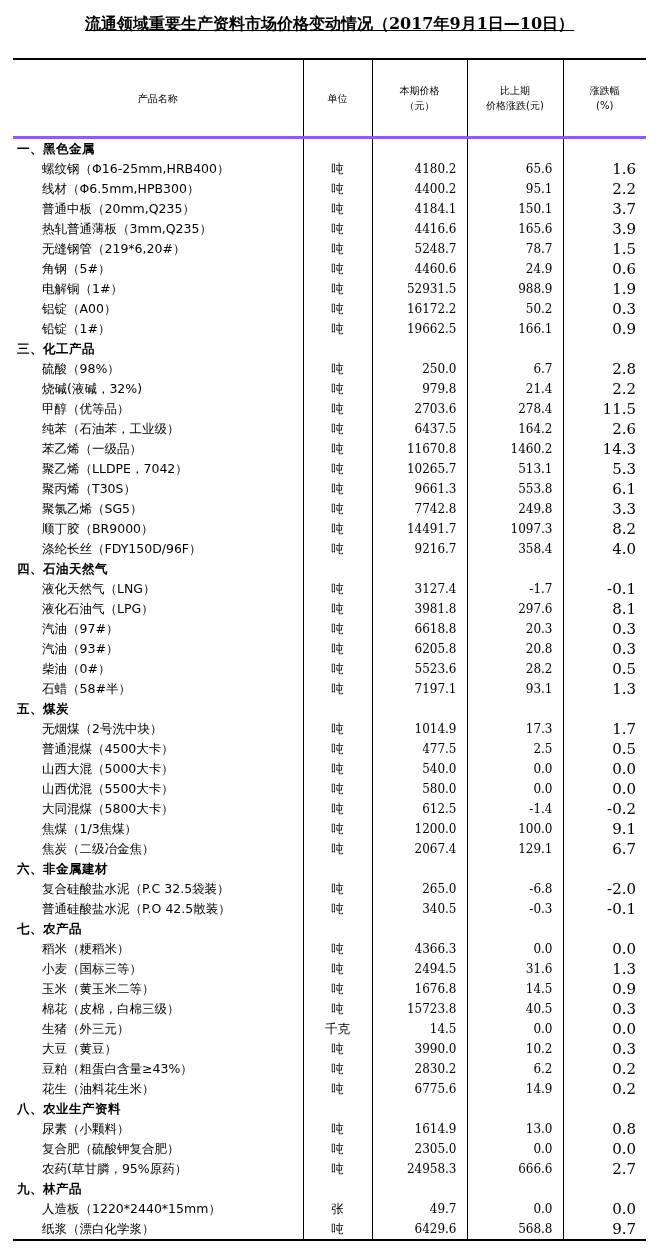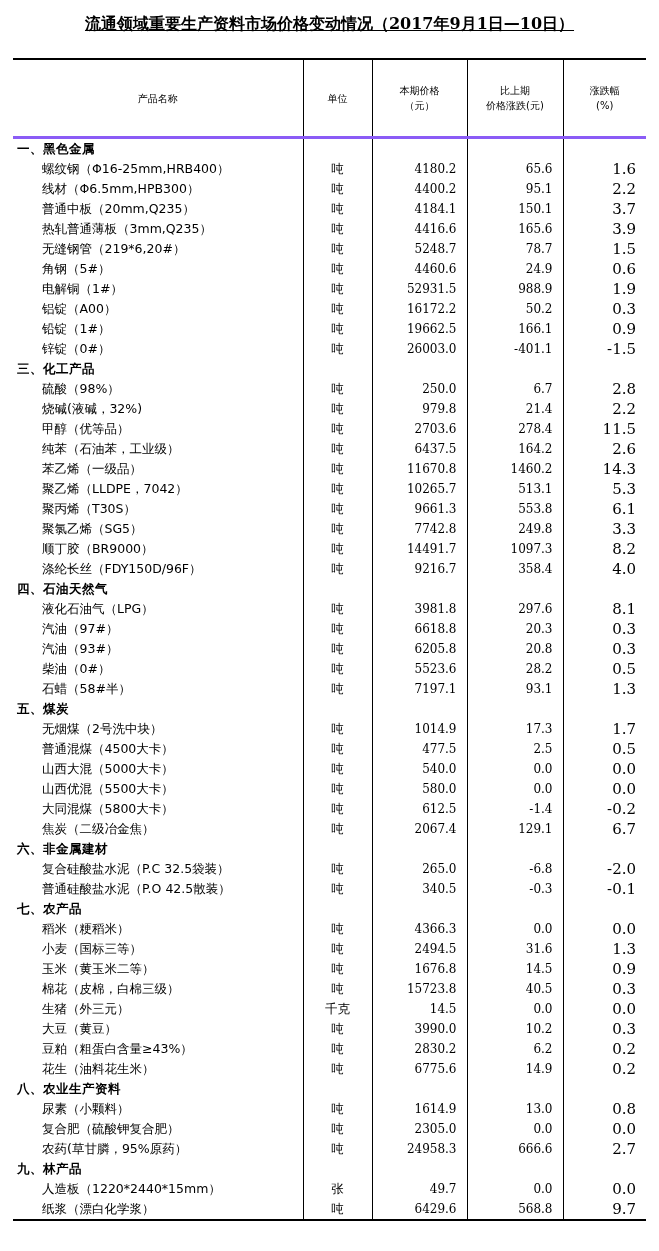--- a/index.html
+++ b/index.html
@@ -195,27 +195,20 @@
             <td class="num">50.2</td>
             <td class="pct">0.3</td>
           </tr>
           <tr class="item">
             <td class="name"><span class="prod">铅锭（1#）</span></td>
             <td class="unit">吨</td>
             <td class="num">19662.5</td>
             <td class="num">166.1</td>
             <td class="pct">0.9</td>
           </tr>
-          <tr class="item">
-            <td class="name"><span class="prod">锌锭（0#）</span></td>
-            <td class="unit">吨</td>
-            <td class="num">26003.0</td>
-            <td class="num">-401.1</td>
-            <td class="pct">-1.5</td>
-          </tr>
           <tr class="group">
             <td class="name">三、化工产品</td>
             <td class="unit">&nbsp;</td>
             <td class="num">&nbsp;</td>
             <td class="num">&nbsp;</td>
             <td class="pct">&nbsp;</td>
           </tr>
           <tr class="item">
             <td class="name"><span class="prod">硫酸（98%）</span></td>
             <td class="unit">吨</td>
@@ -287,20 +280,27 @@
             <td class="pct">4.0</td>
           </tr>
           <tr class="group">
             <td class="name">四、石油天然气</td>
             <td class="unit">&nbsp;</td>
             <td class="num">&nbsp;</td>
             <td class="num">&nbsp;</td>
             <td class="pct">&nbsp;</td>
           </tr>
           <tr class="item">
+            <td class="name"><span class="prod">液化天然气（LNG）</span></td>
+            <td class="unit">吨</td>
+            <td class="num">3127.4</td>
+            <td class="num">-1.7</td>
+            <td class="pct">-0.1</td>
+          </tr>
+          <tr class="item">
             <td class="name"><span class="prod">液化石油气（LPG）</span></td>
             <td class="unit">吨</td>
             <td class="num">3981.8</td>
             <td class="num">297.6</td>
             <td class="pct">8.1</td>
           </tr>
           <tr class="item">
             <td class="name"><span class="prod">汽油（97#）</span></td>
             <td class="unit">吨</td>
             <td class="num">6618.8</td>
@@ -362,20 +362,27 @@
             <td class="num">580.0</td>
             <td class="num">0.0</td>
             <td class="pct">0.0</td>
           </tr>
           <tr class="item">
             <td class="name"><span class="prod">大同混煤（5800大卡）</span></td>
             <td class="unit">吨</td>
             <td class="num">612.5</td>
             <td class="num">-1.4</td>
             <td class="pct">-0.2</td>
+          </tr>
+          <tr class="item">
+            <td class="name"><span class="prod">焦煤（1/3焦煤）</span></td>
+            <td class="unit">吨</td>
+            <td class="num">1200.0</td>
+            <td class="num">100.0</td>
+            <td class="pct">9.1</td>
           </tr>
           <tr class="item">
             <td class="name"><span class="prod">焦炭（二级冶金焦）</span></td>
             <td class="unit">吨</td>
             <td class="num">2067.4</td>
             <td class="num">129.1</td>
             <td class="pct">6.7</td>
           </tr>
           <tr class="group">
             <td class="name">六、非金属建材</td>

